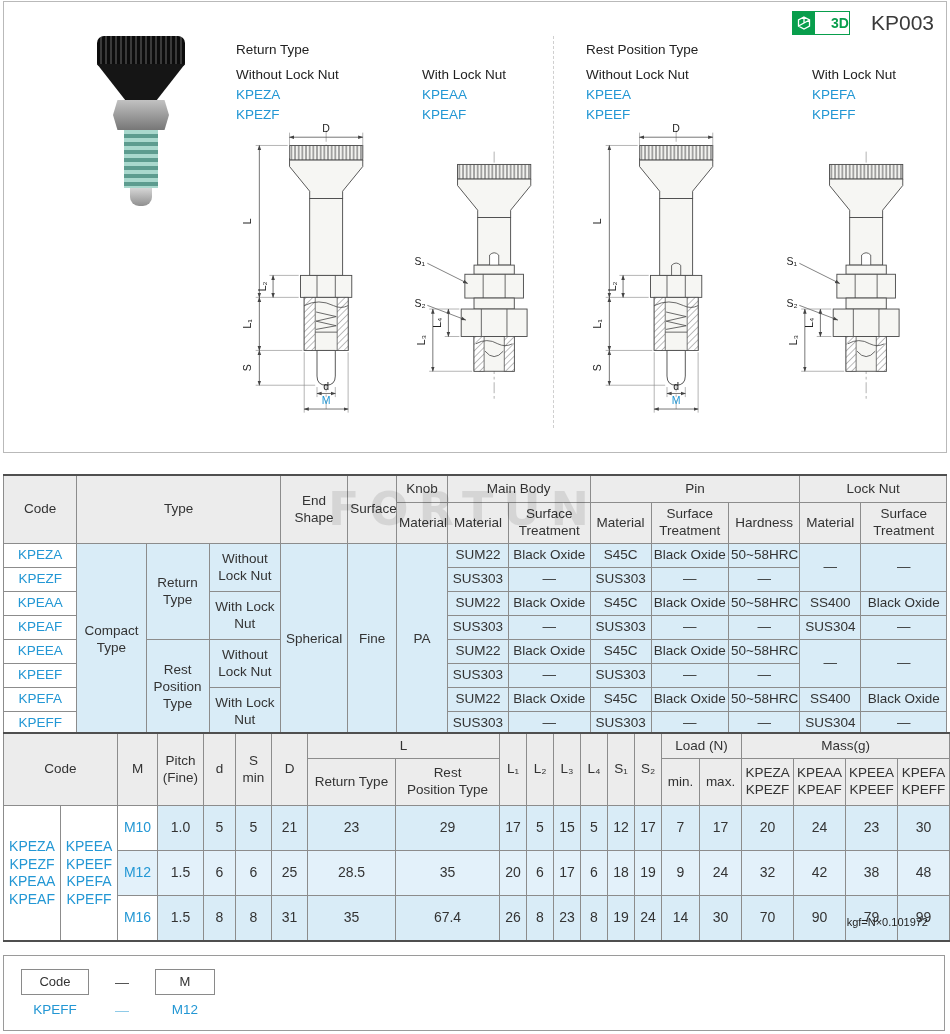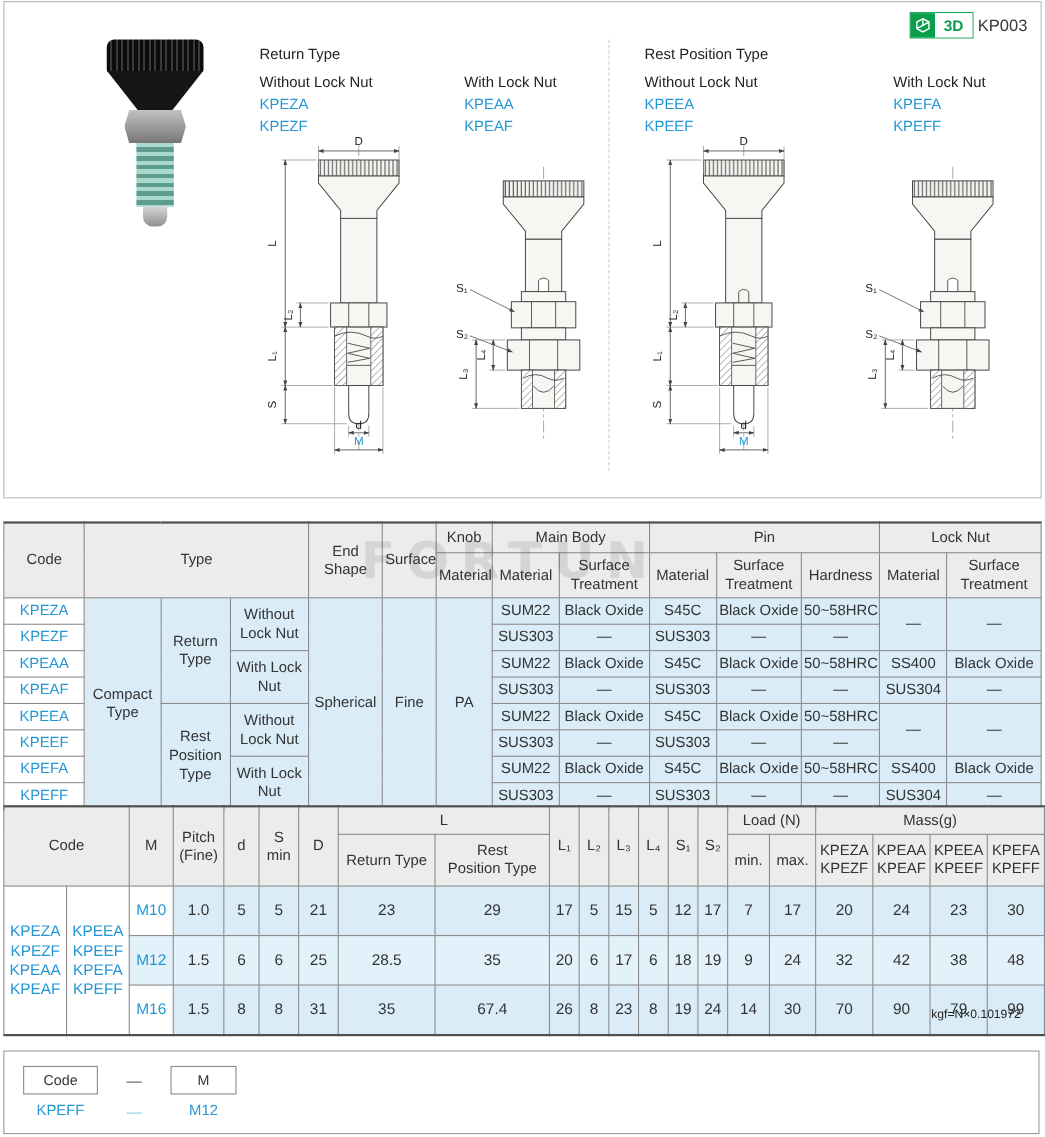--- a/index.html
+++ b/index.html
@@ -5,22 +5,22 @@
   html,body{margin:0;padding:0;background:#fff;}
   body{font-family:"Liberation Sans",sans-serif;color:#333;}
   .sheet{position:relative;width:950px;height:1034px;background:#fff;overflow:hidden;}
 
   
   .draw-box{position:absolute;left:3px;top:1px;width:942px;height:450px;border:1px solid #b9b9b9;background:#fff;}
   .divider{position:absolute;left:549px;top:34px;height:392px;border-left:1px dashed #cfcfcf;}
   .badge-wrap{position:absolute;right:12px;top:9px;display:flex;align-items:center;}
   .badge3d{display:flex;align-items:center;border:1px solid #089e4c;height:22px;cursor:pointer;}
   .badge3d .cube{width:22px;height:22px;background:#089e4c;display:flex;align-items:center;justify-content:center;}
-  .badge3d .b3d{width:34px;text-align:center;color:#089e4c;font-size:14px;font-weight:bold;background:#fff;line-height:22px;}
-  .kp-code{margin-left:4px;font-size:15px;color:#3a3a3a;}
+  .badge3d .b3d{width:34px;text-align:right;color:#089e4c;font-size:14px;font-weight:bold;background:#fff;line-height:22px;}
+  .kp-code{margin-left:21px;font-size:21px;color:#3a3a3a;}
   .sec-title{position:absolute;font-size:13.5px;color:#222;}
   .lbl-group{position:absolute;font-size:13.5px;color:#222;}
   .lbl-group .codes{color:#2397d4;line-height:20px;margin-top:3px;cursor:pointer;}
 
   
   .photo{position:absolute;left:72px;top:34px;width:130px;height:170px;display:flex;flex-direction:column;align-items:center;}
   .ph-cap{width:88px;height:30px;background:repeating-linear-gradient(90deg,#0c0c0c 0 3px,#3a3a3a 3px 5px);border-radius:7px 7px 3px 3px;}
   .ph-flare{width:88px;height:36px;background:#151515;clip-path:polygon(0 0,100% 0,68% 100%,32% 100%);margin-top:-2px;}
   .ph-hex{width:56px;height:30px;background:linear-gradient(180deg,#c2c2c2,#777);clip-path:polygon(8% 0,92% 0,100% 50%,92% 100%,8% 100%,0 50%);}
   .ph-thread{width:34px;height:58px;background:repeating-linear-gradient(180deg,#a9d8cd 0 4px,#5d9c8f 4px 8px);}

